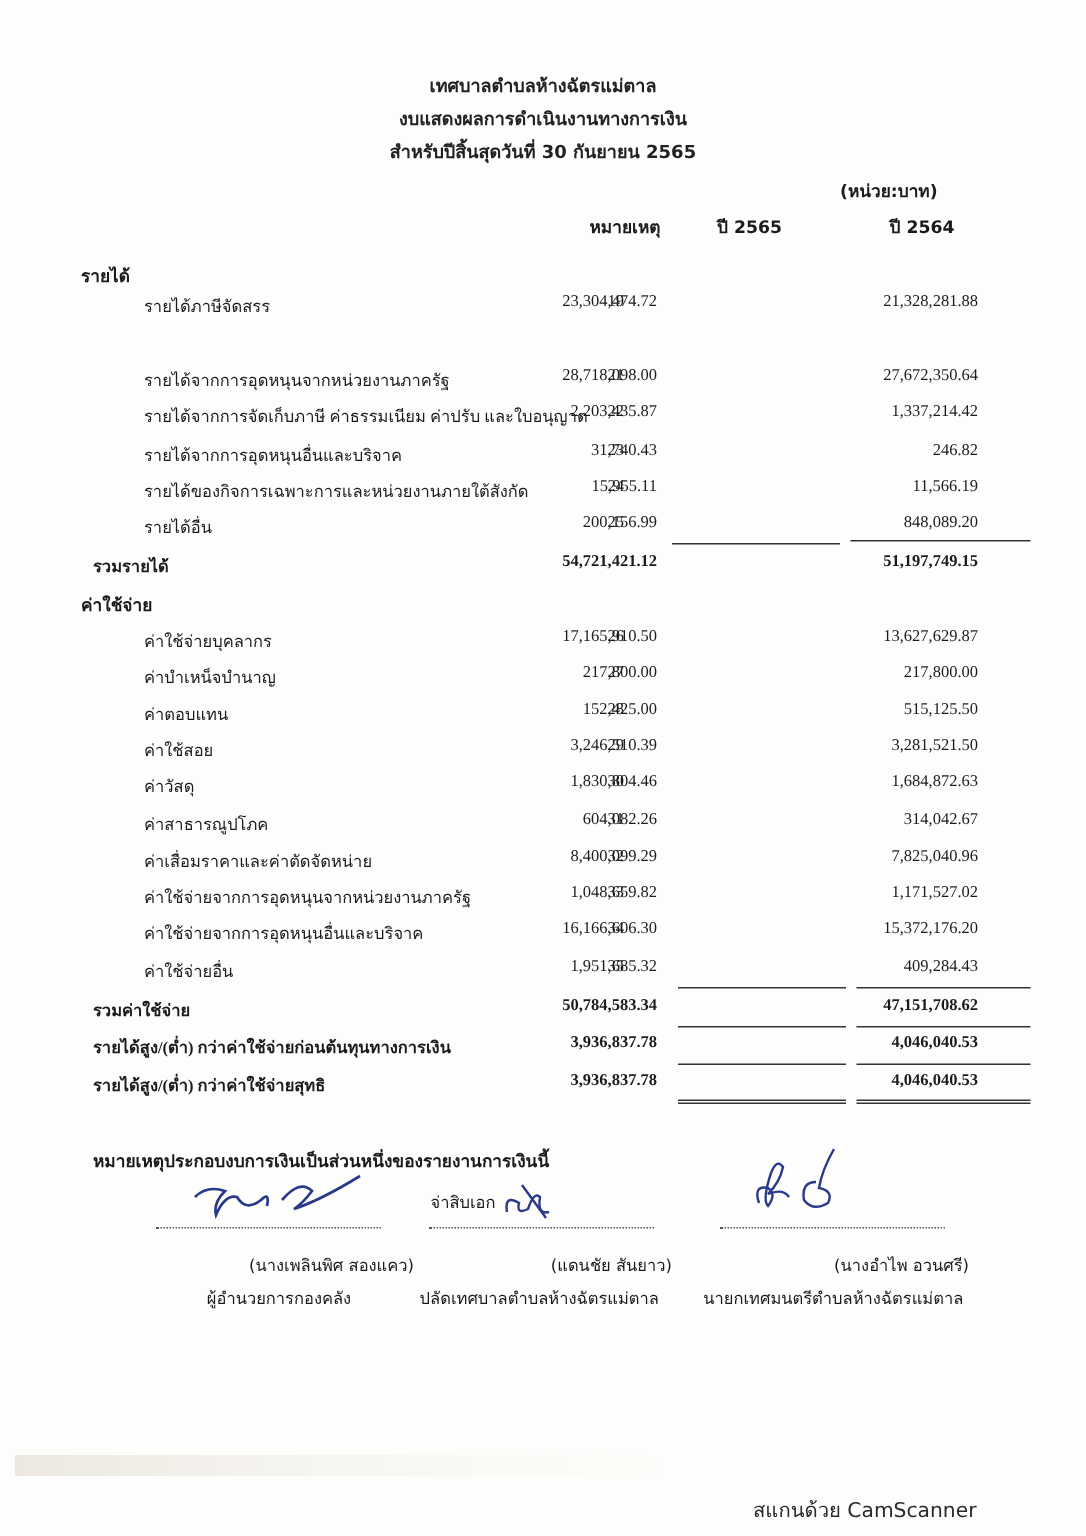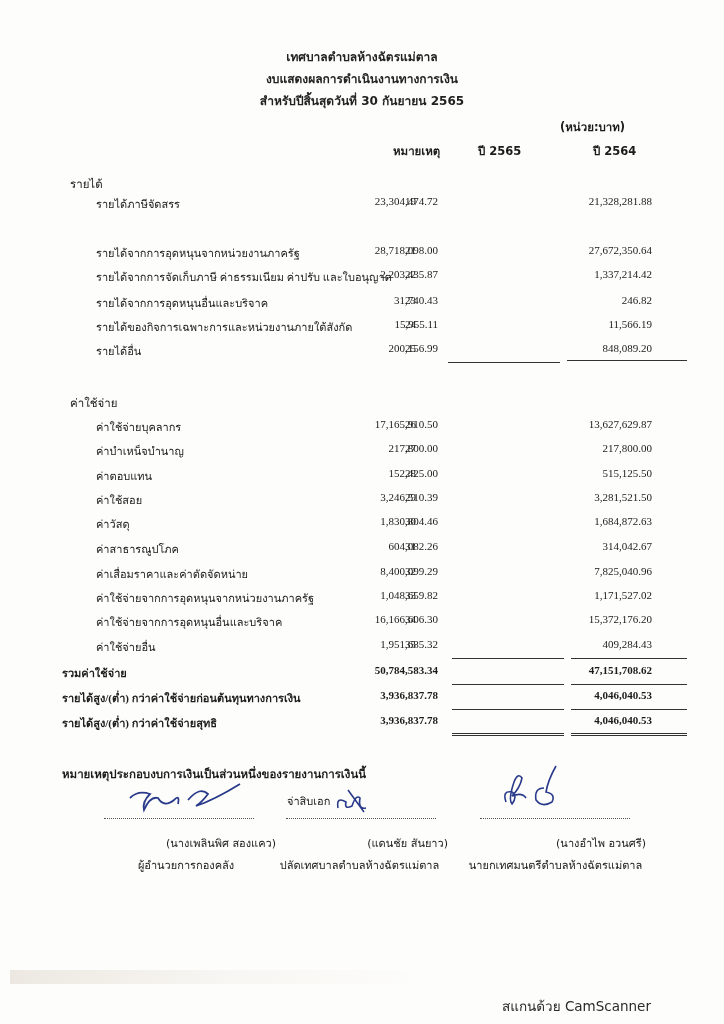--- a/index.html
+++ b/index.html
@@ -17,21 +17,21 @@
       font-size: 12px; font-weight: bold; color: #222;
     }
     .unit { position: absolute; left: 560px; top: 118px; font-size: 11.5px; font-weight: bold; }
     .col-hdr { position: absolute; top: 142px; font-size: 11.5px; font-weight: bold; }
     .row { position: absolute; left: 0; width: 724px; height: 20px; font-size: 11px; font-family: Liberation Serif, serif; }
     .row .lbl { position: absolute; white-space: nowrap; }
     .row .note { position: absolute; left: 405px; width: 30px; text-align: left; }
     .row .v1 { position: absolute; right: 286px; text-align: right; white-space: nowrap; }
     .row .v2 { position: absolute; right: 72px; text-align: right; white-space: nowrap; }
     .row.bold { font-weight: bold; }
-    .section { position: absolute; left: 70px; font-size: 11.5px; font-weight: normal; text-align: right; }
+    .section { position: absolute; left: 54px; font-size: 11.5px; font-weight: bold; text-align: right; }
     .rule { position: absolute; height: 0; border-top: 1.5px solid #333; }
     .rule.dbl { border-top: 3px double #333; height: 0; }
     .note-text { position: absolute; left: 62px; top: 765px; font-size: 11.5px; font-weight: bold; white-space: nowrap; font-family: Liberation Serif, serif; }
     .dots { position: absolute; top: 818px; border-top: 1px dotted #555; width: 150px; }
     .sig-name { position: absolute; top: 834px; width: 180px; text-align: right; font-size: 11px; }
     .sig-pos { position: absolute; top: 856px; width: 180px; text-align: center; font-size: 11px; }
     .sig-extra { position: absolute; left: 287px; top: 792px; font-size: 11px; }
     .scanner { position: absolute; left: 502px; top: 995px; font-size: 13.5px; color: #2a2a2a; }
     .smudge { position: absolute; left: 10px; top: 970px; width: 430px; height: 14px;
       background: linear-gradient(90deg, rgba(220,212,200,0.5), rgba(235,230,222,0.3), rgba(250,250,248,0)); }
@@ -86,20 +86,25 @@
   <div class="row" style="top:342px">
     <span class="lbl" style="left:96px">รายได้อื่น</span>
     <span class="note">25</span>
     <span class="v1">200,156.99</span>
     <span class="v2">848,089.20</span>
   </div>
 
   <div class="rule" style="left:448px; width:112px; top:362px"></div>
   <div class="rule" style="left:567px; width:120px; top:360px"></div>
 
+  <div class="row bold" style="top:368px">
+    <span class="lbl" style="left:62px">รวมรายได้</span>
+    <span class="v1">54,721,421.12</span>
+    <span class="v2">51,197,749.15</span>
+  </div>
 
   <div class="section" style="top:394px">ค่าใช้จ่าย</div>
 
   <div class="row" style="top:418px">
     <span class="lbl" style="left:96px">ค่าใช้จ่ายบุคลากร</span>
     <span class="note">26</span>
     <span class="v1">17,165,910.50</span>
     <span class="v2">13,627,629.87</span>
   </div>
   <div class="row" style="top:442px">

